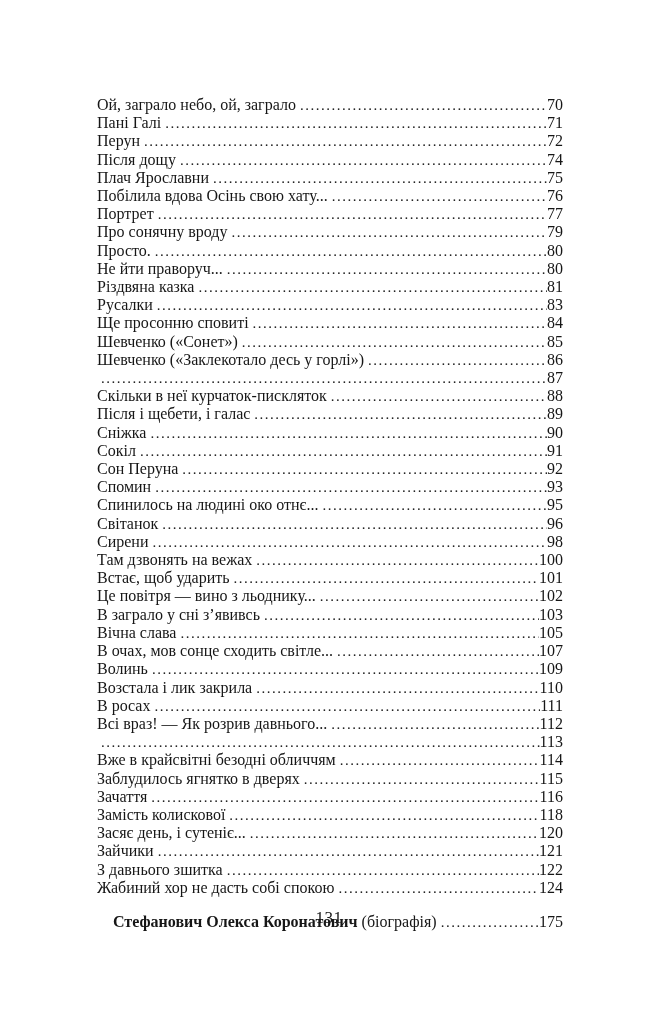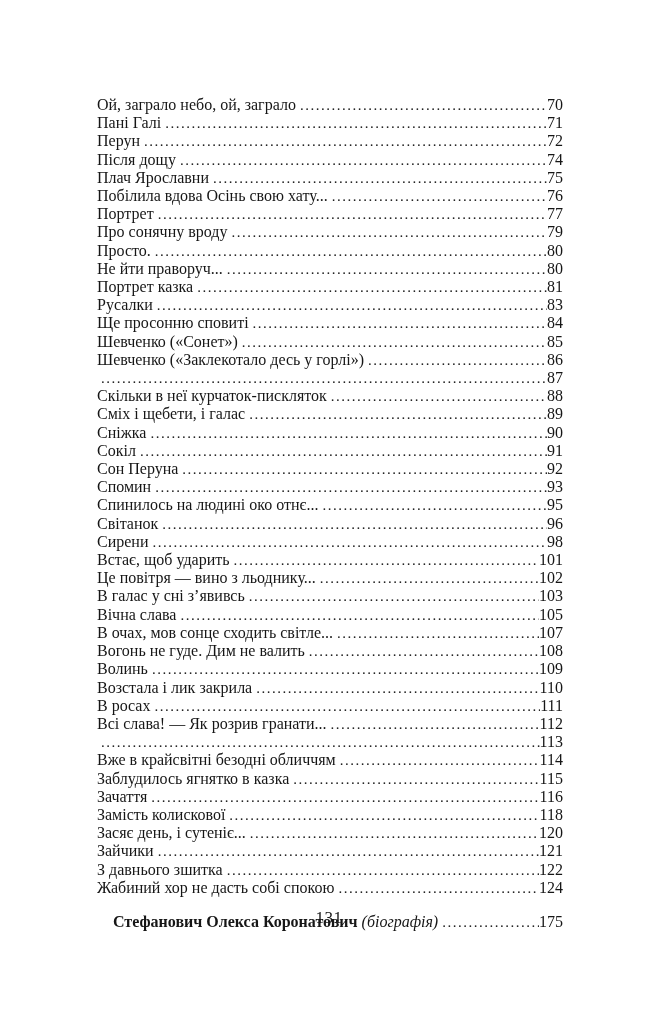--- a/index.html
+++ b/index.html
@@ -53,21 +53,20 @@
     white-space: nowrap;
   }
   .bio-row {
     margin-top: 16px;
   }
   .bio-name {
     font-weight: bold;
     margin-left: 16px;
   }
   .bio-suffix {
-    font-style: italic;
     font-weight: normal;
   }
   .folio {
     position: absolute;
     left: 0;
     right: 0;
     top: 908px;
     text-align: center;
     font-size: 17px;
     letter-spacing: 0.5px;
@@ -134,21 +133,21 @@
       <span class="toc-page">80</span>
     </div>
 
     <div class="toc-row">
       <span class="toc-title">Не йти праворуч...</span>
       <span class="toc-dots"></span>
       <span class="toc-page">80</span>
     </div>
 
     <div class="toc-row">
-      <span class="toc-title">Портрет казка</span>
+      <span class="toc-title">Різдвяна казка</span>
       <span class="toc-dots"></span>
       <span class="toc-page">81</span>
     </div>
 
     <div class="toc-row">
       <span class="toc-title">Русалки</span>
       <span class="toc-dots"></span>
       <span class="toc-page">83</span>
     </div>
 
@@ -175,21 +174,21 @@
       <span class="toc-page">87</span>
     </div>
 
     <div class="toc-row">
       <span class="toc-title">Скільки в неї курчаток-пискляток</span>
       <span class="toc-dots"></span>
       <span class="toc-page">88</span>
     </div>
 
     <div class="toc-row">
-      <span class="toc-title">Сміх і щебети, і галас</span>
+      <span class="toc-title">Після і щебети, і галас</span>
       <span class="toc-dots"></span>
       <span class="toc-page">89</span>
     </div>
 
     <div class="toc-row">
       <span class="toc-title">Сніжка</span>
       <span class="toc-dots"></span>
       <span class="toc-page">90</span>
     </div>
 
@@ -222,95 +221,95 @@
       <span class="toc-dots"></span>
       <span class="toc-page">96</span>
     </div>
 
     <div class="toc-row">
       <span class="toc-title">Сирени</span>
       <span class="toc-dots"></span>
       <span class="toc-page">98</span>
     </div>
 
+    <div class="toc-row">
+      <span class="toc-title">Там дзвонять на вежах</span>
+      <span class="toc-dots"></span>
+      <span class="toc-page">100</span>
+    </div>
 
     <div class="toc-row">
       <span class="toc-title">Встає, щоб ударить</span>
       <span class="toc-dots"></span>
       <span class="toc-page">101</span>
     </div>
 
     <div class="toc-row">
       <span class="toc-title">Це повітря — вино з льоднику...</span>
       <span class="toc-dots"></span>
       <span class="toc-page">102</span>
     </div>
 
     <div class="toc-row">
-      <span class="toc-title">В галас у сні з’явивсь</span>
+      <span class="toc-title">В заграло у сні з’явивсь</span>
       <span class="toc-dots"></span>
       <span class="toc-page">103</span>
     </div>
 
 
     <div class="toc-row">
       <span class="toc-title">Вічна слава</span>
       <span class="toc-dots"></span>
       <span class="toc-page">105</span>
     </div>
 
     <div class="toc-row">
       <span class="toc-title">В очах, мов сонце сходить світле...</span>
       <span class="toc-dots"></span>
       <span class="toc-page">107</span>
     </div>
 
-    <div class="toc-row">
-      <span class="toc-title">Вогонь не гуде. Дим не валить</span>
-      <span class="toc-dots"></span>
-      <span class="toc-page">108</span>
-    </div>
 
     <div class="toc-row">
       <span class="toc-title">Волинь</span>
       <span class="toc-dots"></span>
       <span class="toc-page">109</span>
     </div>
 
     <div class="toc-row">
       <span class="toc-title">Возстала і лик закрила</span>
       <span class="toc-dots"></span>
       <span class="toc-page">110</span>
     </div>
 
     <div class="toc-row">
       <span class="toc-title">В росах</span>
       <span class="toc-dots"></span>
       <span class="toc-page">111</span>
     </div>
 
     <div class="toc-row">
-      <span class="toc-title">Всі слава! — Як розрив гранати...</span>
+      <span class="toc-title">Всі враз! — Як розрив давнього...</span>
       <span class="toc-dots"></span>
       <span class="toc-page">112</span>
     </div>
 
     <div class="toc-row">
       <span class="toc-dots"></span>
       <span class="toc-page">113</span>
     </div>
 
     <div class="toc-row">
       <span class="toc-title">Вже в крайсвітні безодні обличчям</span>
       <span class="toc-dots"></span>
       <span class="toc-page">114</span>
     </div>
 
     <div class="toc-row">
-      <span class="toc-title">Заблудилось ягнятко в казка</span>
+      <span class="toc-title">Заблудилось ягнятко в дверях</span>
       <span class="toc-dots"></span>
       <span class="toc-page">115</span>
     </div>
 
     <div class="toc-row">
       <span class="toc-title">Зачаття</span>
       <span class="toc-dots"></span>
       <span class="toc-page">116</span>
     </div>
 

